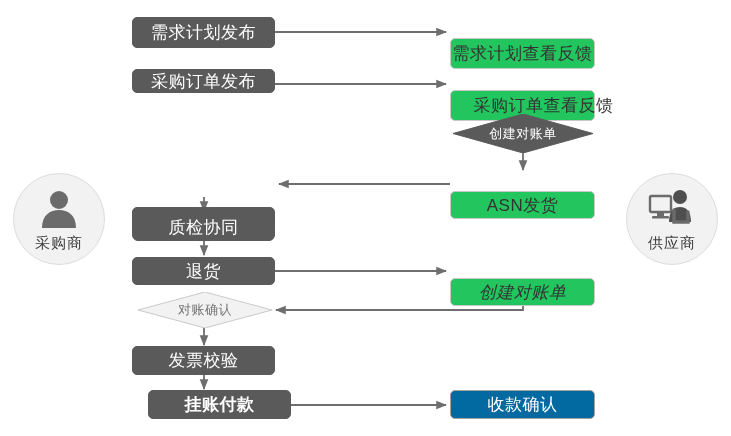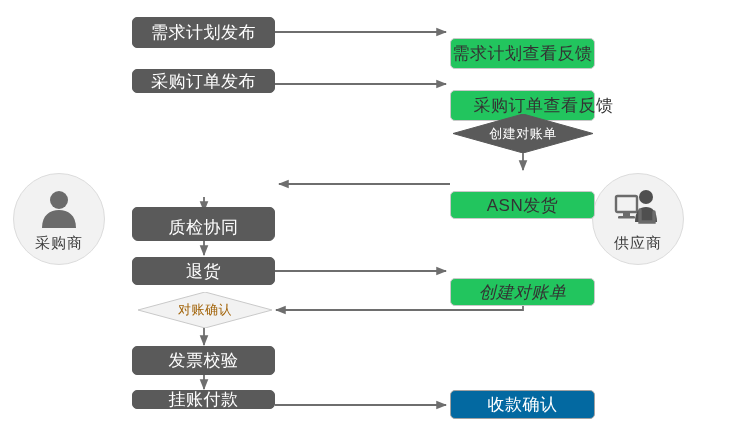--- a/index.html
+++ b/index.html
@@ -69,21 +69,21 @@
     height: 100%;
     display: flex;
     align-items: center;
     justify-content: center;
     font-size: 13px;
     letter-spacing: 0.5px;
     white-space: nowrap;
     z-index: 2;
   }
   .diamond.dark .dlabel { color: #ffffff; }
-  .diamond.light .dlabel { color: #a16207; }
+  .diamond.light .dlabel { color: #737373; }
   .diamond svg { display: block; }
 
   
   .actor {
     position: absolute;
     box-sizing: border-box;
     border-radius: 50%;
     background: #f2f2f2;
     border: 1px solid #dcdcdc;
     display: flex;
@@ -149,21 +149,21 @@
   <div class="actor" style="left:13px; top:173px; width:92px; height:92px;">
     <div class="glyph">
       <svg width="40" height="40" viewBox="0 0 40 40" xmlns="http://www.w3.org/2000/svg">
         <circle cx="20" cy="12" r="9" fill="#6b6b6b"></circle>
         <path d="M 3 40 C 3 27 11 22 20 22 C 29 22 37 27 37 40 Z" fill="#6b6b6b"></path>
       </svg>
     </div>
     <div class="aname">采购商</div>
   </div>
 
-  <div class="actor" style="left:592px; top:173px; width:92px; height:92px;font-family:Liberation Mono, monospace;">
+  <div class="actor" style="left:626px; top:173px; width:92px; height:92px;font-family:Liberation Mono, monospace;">
     <div class="glyph">
       <svg width="48" height="40" viewBox="0 0 48 40" xmlns="http://www.w3.org/2000/svg">
         <rect x="2" y="8" width="21" height="16" rx="1.5" fill="none" stroke="#6b6b6b" stroke-width="2.4"></rect>
         <rect x="9" y="24" width="7" height="4" fill="#6b6b6b"></rect>
         <rect x="4" y="28" width="17" height="2.6" rx="1.2" fill="#6b6b6b"></rect>
         <circle cx="32" cy="9" r="7" fill="#4f4f4f"></circle>
         <path d="M 21 34 C 21 23 26 19 32 19 C 38 19 43 23 43 34 Z" fill="#4f4f4f"></path>
         <path d="M 26 22 L 26 34 L 40 34 L 40 24" fill="none" stroke="#6b6b6b" stroke-width="3.4" stroke-linecap="round"></path>
       </svg>
     </div>
@@ -197,17 +197,17 @@
 
   <div class="diamond light" style="left:138px; top:292px; width:134px; height:36px;">
     <svg width="134" height="36" viewBox="0 0 134 36" xmlns="http://www.w3.org/2000/svg">
       <polygon points="67,0 134,18 67,36 0,18" fill="#f2f2f2" stroke="#c9c9c9" stroke-width="1"></polygon>
     </svg>
     <div class="dlabel">对账确认</div>
   </div>
 
   <div class="node dark" style="left:132px; top:346px; width:143px; height:29px;">发票校验</div>
 
-  <div class="node dark" style="left:132px; top:390px; width:143px; height:19px;">挂账付款</div>
+  <div class="node dark" style="left:148px; top:390px; width:143px; height:29px;font-weight:bold;">挂账付款</div>
 
   <div class="node mid" style="left:450px; top:390px; width:145px; height:29px;">收款确认</div>
 
 </div>
 
 </body></html>

